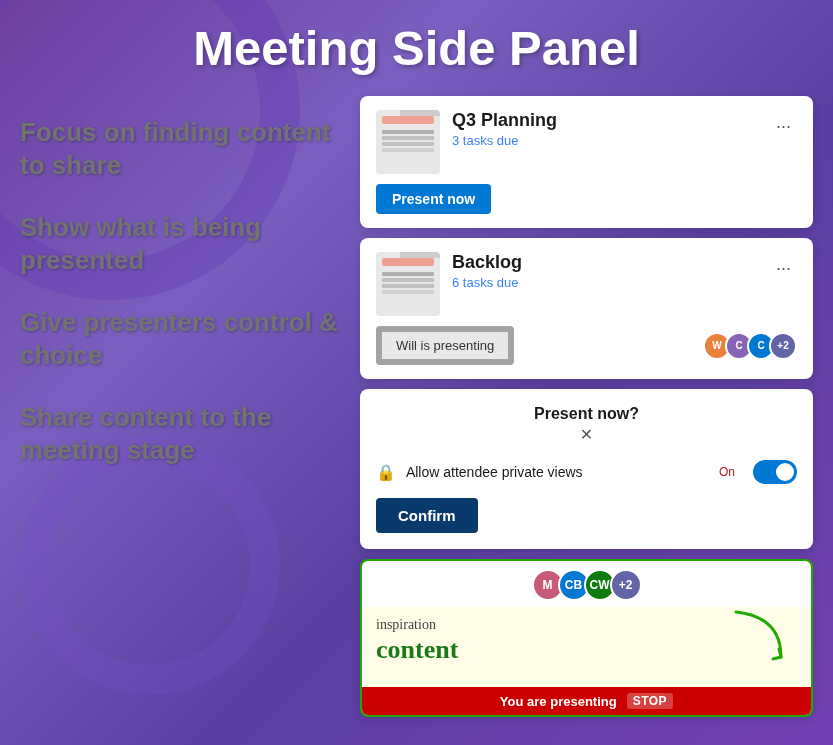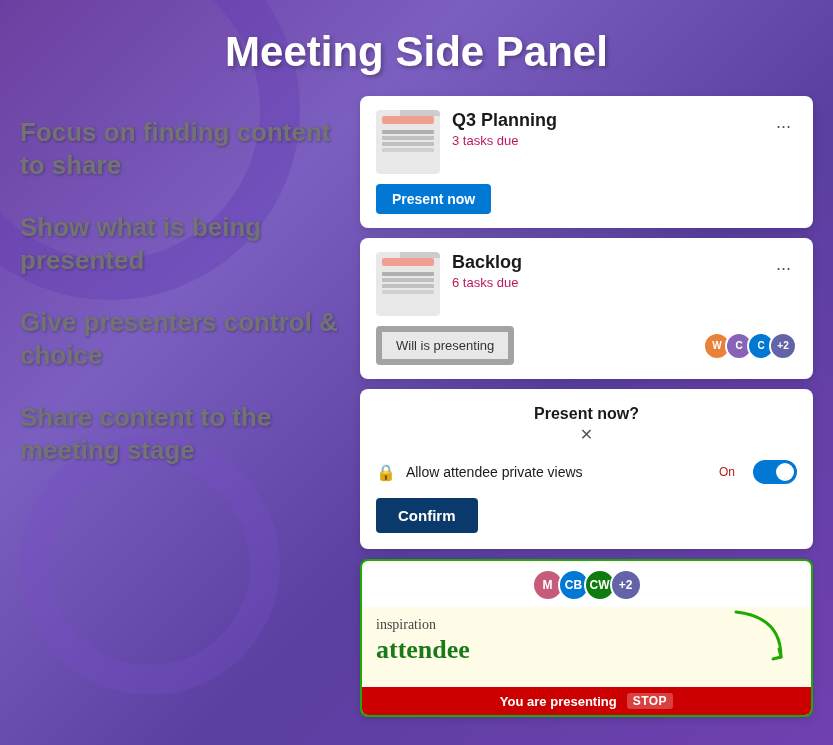--- a/index.html
+++ b/index.html
@@ -32,27 +32,26 @@
       position: absolute;
       width: 200px; height: 200px;
       border-radius: 50%;
       border: 30px solid rgba(120, 80, 200, 0.3);
       bottom: 50px; left: 20px;
     }
 
     .page-title {
       text-align: center;
       color: white;
-      font-size: 42px;
+      font-size: 49px;
       font-weight: 900;
       padding: 20px 0 10px;
       text-shadow: 2px 2px 4px rgba(0,0,0,0.3);
       position: relative;
       z-index: 1;
-      margin-top: 8px;
     }
 
     .main-layout {
       display: flex;
       flex-direction: row;
       padding: 10px 20px;
       gap: 20px;
       position: relative;
       z-index: 1;
     }
@@ -134,21 +133,21 @@
       flex: 1;
     }
     .card-title {
       font-size: 18px;
       font-weight: 700;
       color: #1a1a1a;
       margin-bottom: 2px;
     }
     .card-subtitle {
       font-size: 13px;
-      color: #be185d;
+      color: #3b82f6;
     }
 
     .card-more-btn {
       background: none;
       border: none;
       cursor: pointer;
       font-size: 18px;
       color: #555;
       padding: 2px 6px;
       align-self: flex-start;
@@ -450,21 +449,21 @@
 
     <div class="card-presenting">
       <div class="presenting-top">
         <div class="avatar av-main" style="margin-left:0; width:32px;height:32px;font-size:12px;">M</div>
         <div class="avatar av-cb" style="width:32px;height:32px;font-size:12px;">CB</div>
         <div class="avatar av-cw" style="width:32px;height:32px;font-size:12px;">CW</div>
         <div class="avatar-count" style="width:32px;height:32px;font-size:12px;">+2</div>
       </div>
       <div class="presenting-content">
         <div class="handwriting-inspiration">inspiration</div>
-        <div class="handwriting-kitchen">attendee</div>
+        <div class="handwriting-kitchen">content</div>
         <svg class="arrow-svg" width="60" height="60" viewBox="0 0 60 60">
           <path d="M5 5 Q50 10 50 50" stroke="#1faa00" stroke-width="3" fill="none" stroke-linecap="round"></path>
           <polyline points="42,52 50,50 48,42" stroke="#1faa00" stroke-width="3" fill="none" stroke-linecap="round" stroke-linejoin="round"></polyline>
         </svg>
       </div>
       <div class="presenting-bar">
         <span>You are presenting</span>
         <span class="stop-badge">STOP</span>
       </div>
     </div>

